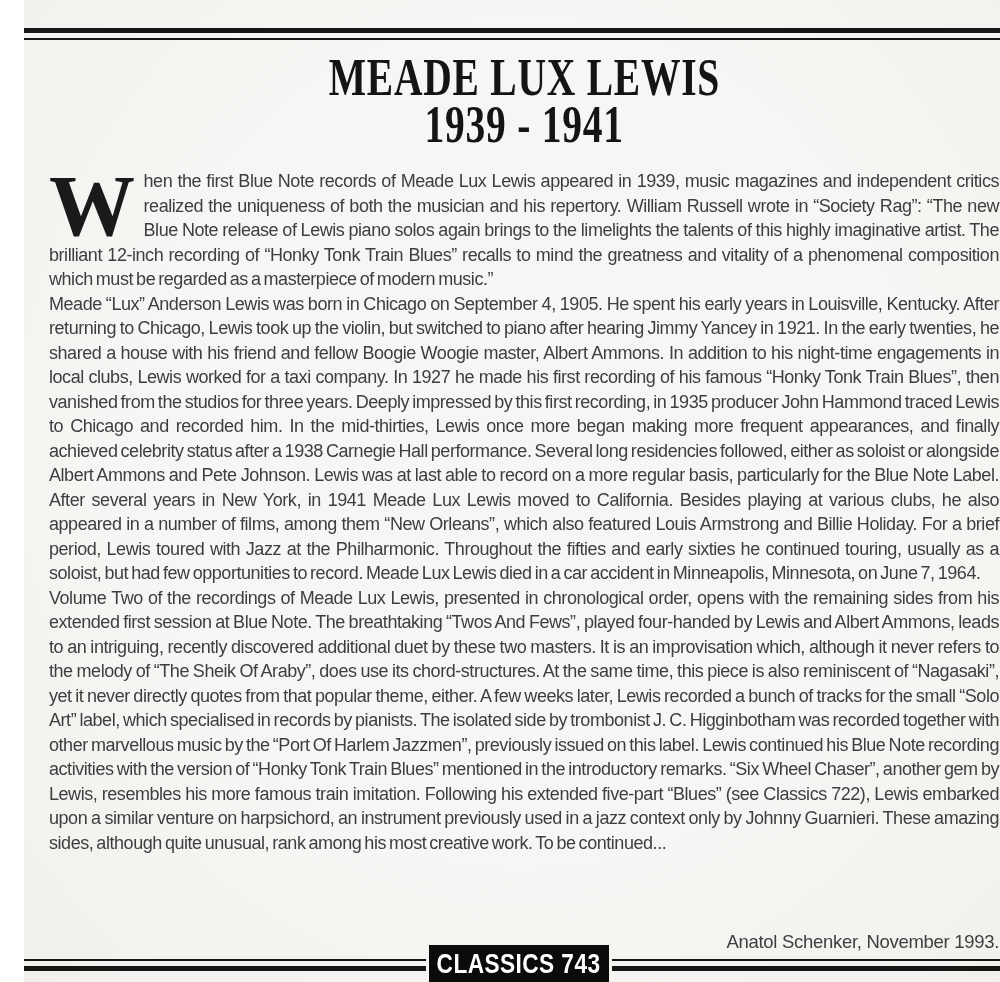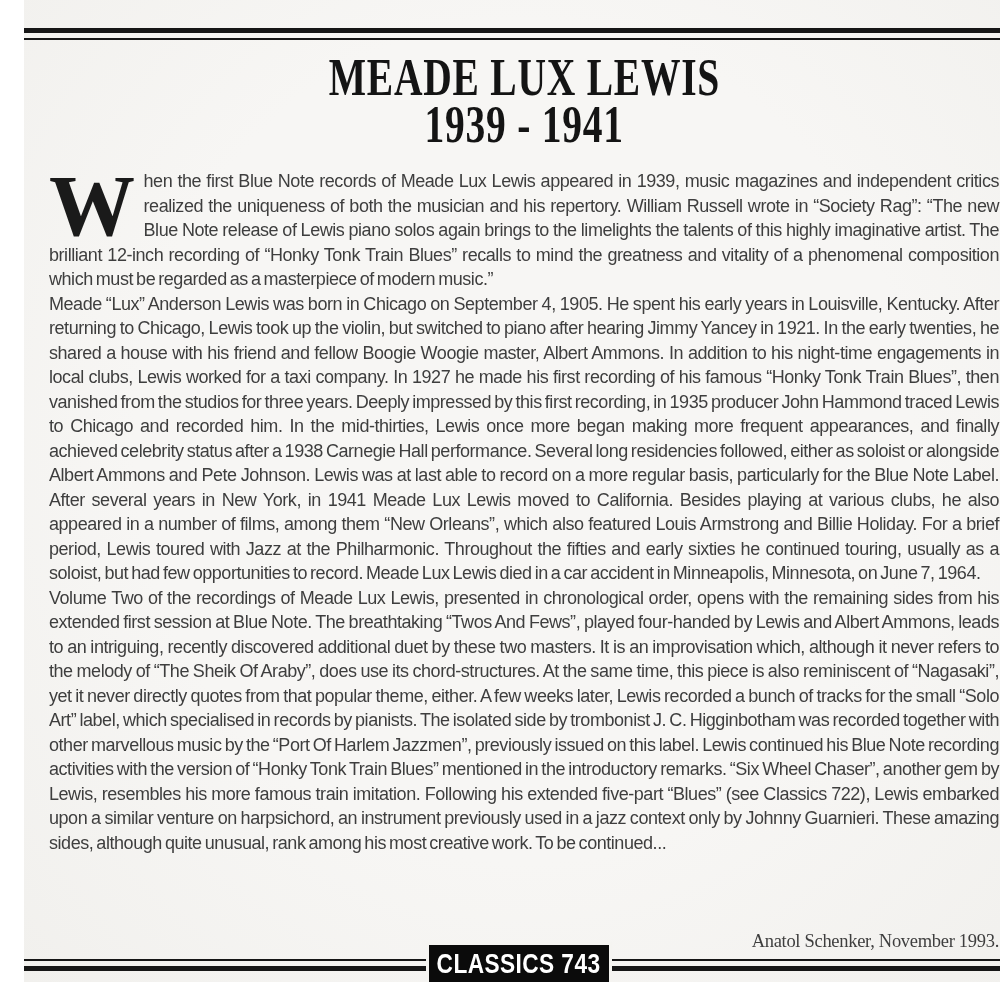--- a/index.html
+++ b/index.html
@@ -62,21 +62,20 @@
       color: #1a1a1a;
     }
     .attribution {
       position: absolute;
       top: 931px;
       right: 25px;
       font-size: 18.5px;
       letter-spacing: -0.3px;
       color: #3e3e3e;
       z-index: 2;
-      font-family: Liberation Serif, serif;
     }
 
     
     .badge {
       position: absolute;
       left: 402px;
       top: 942px;
       width: 186px;
       height: 44px;
       box-sizing: border-box;

